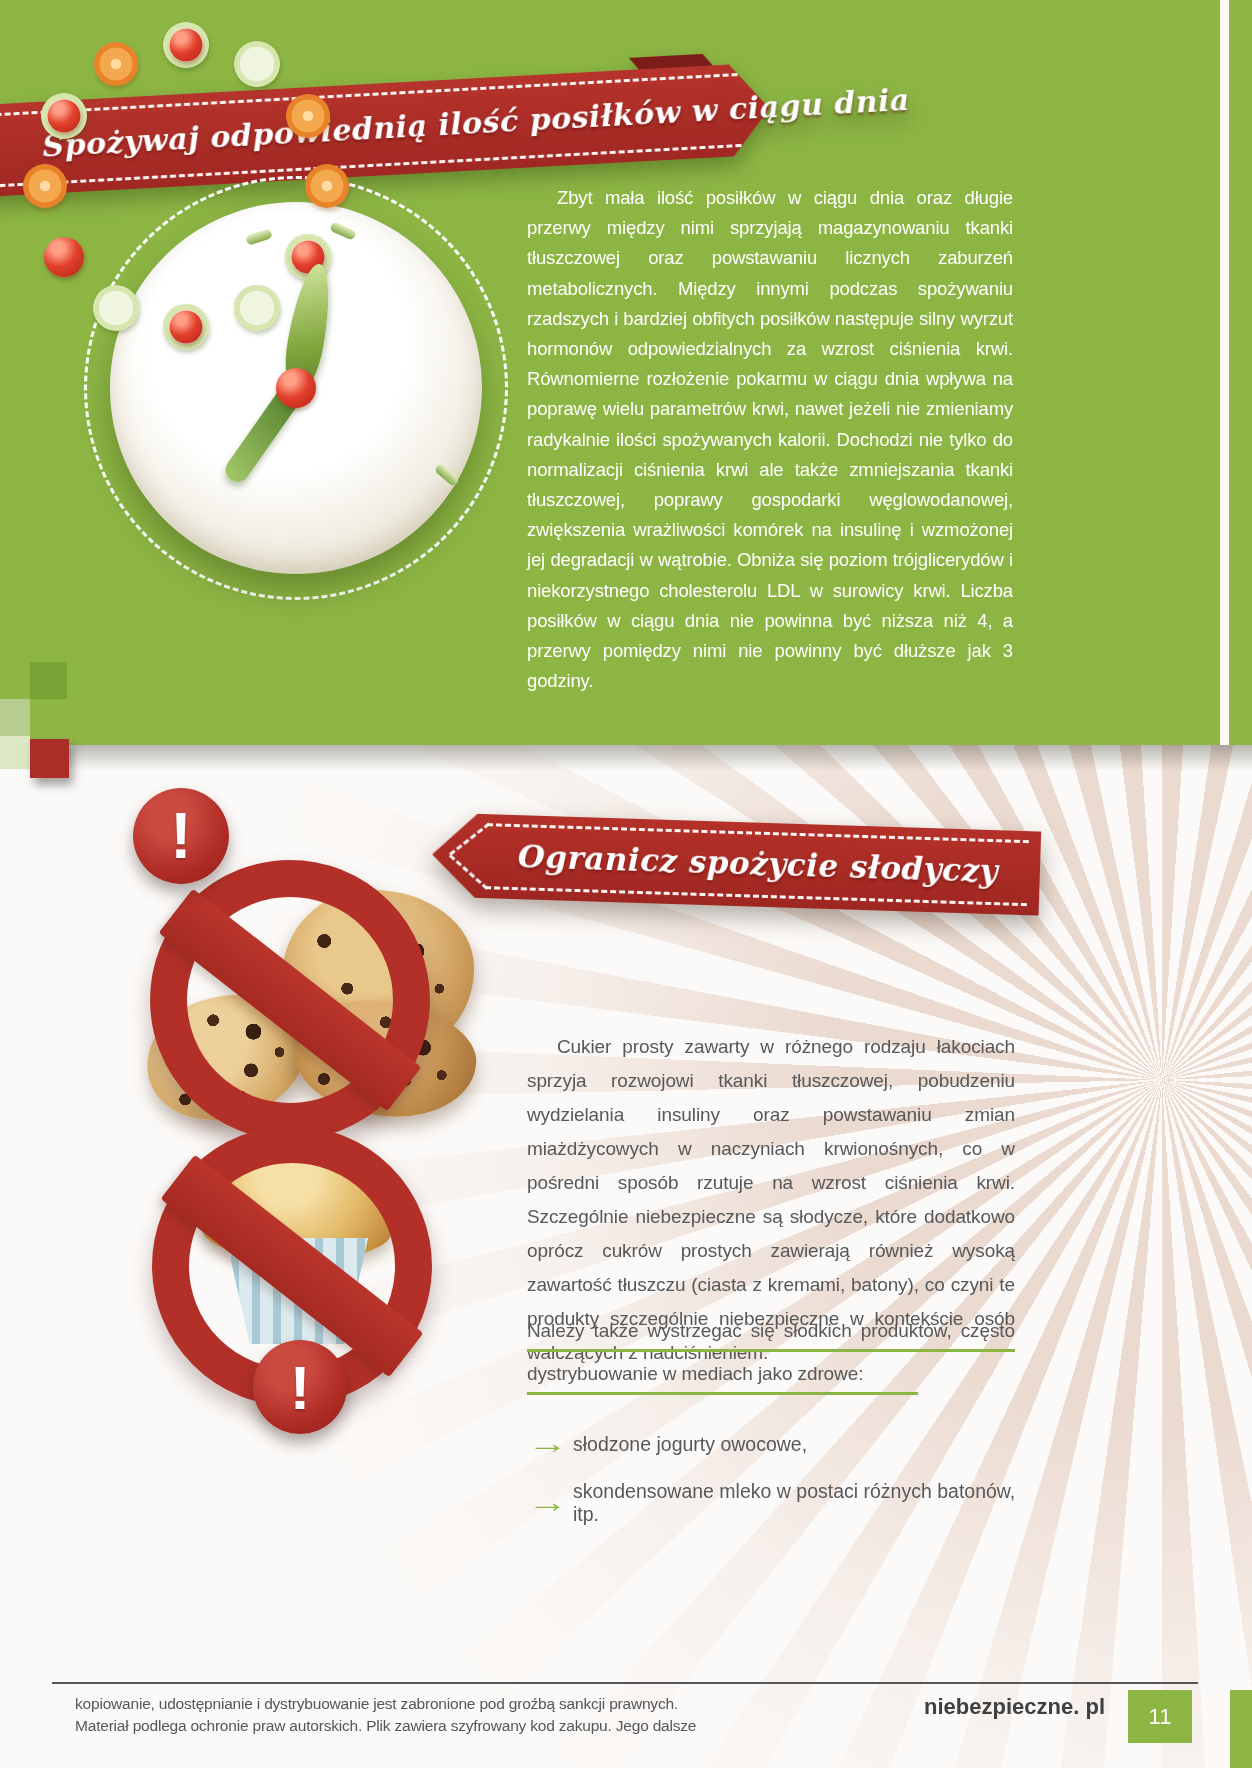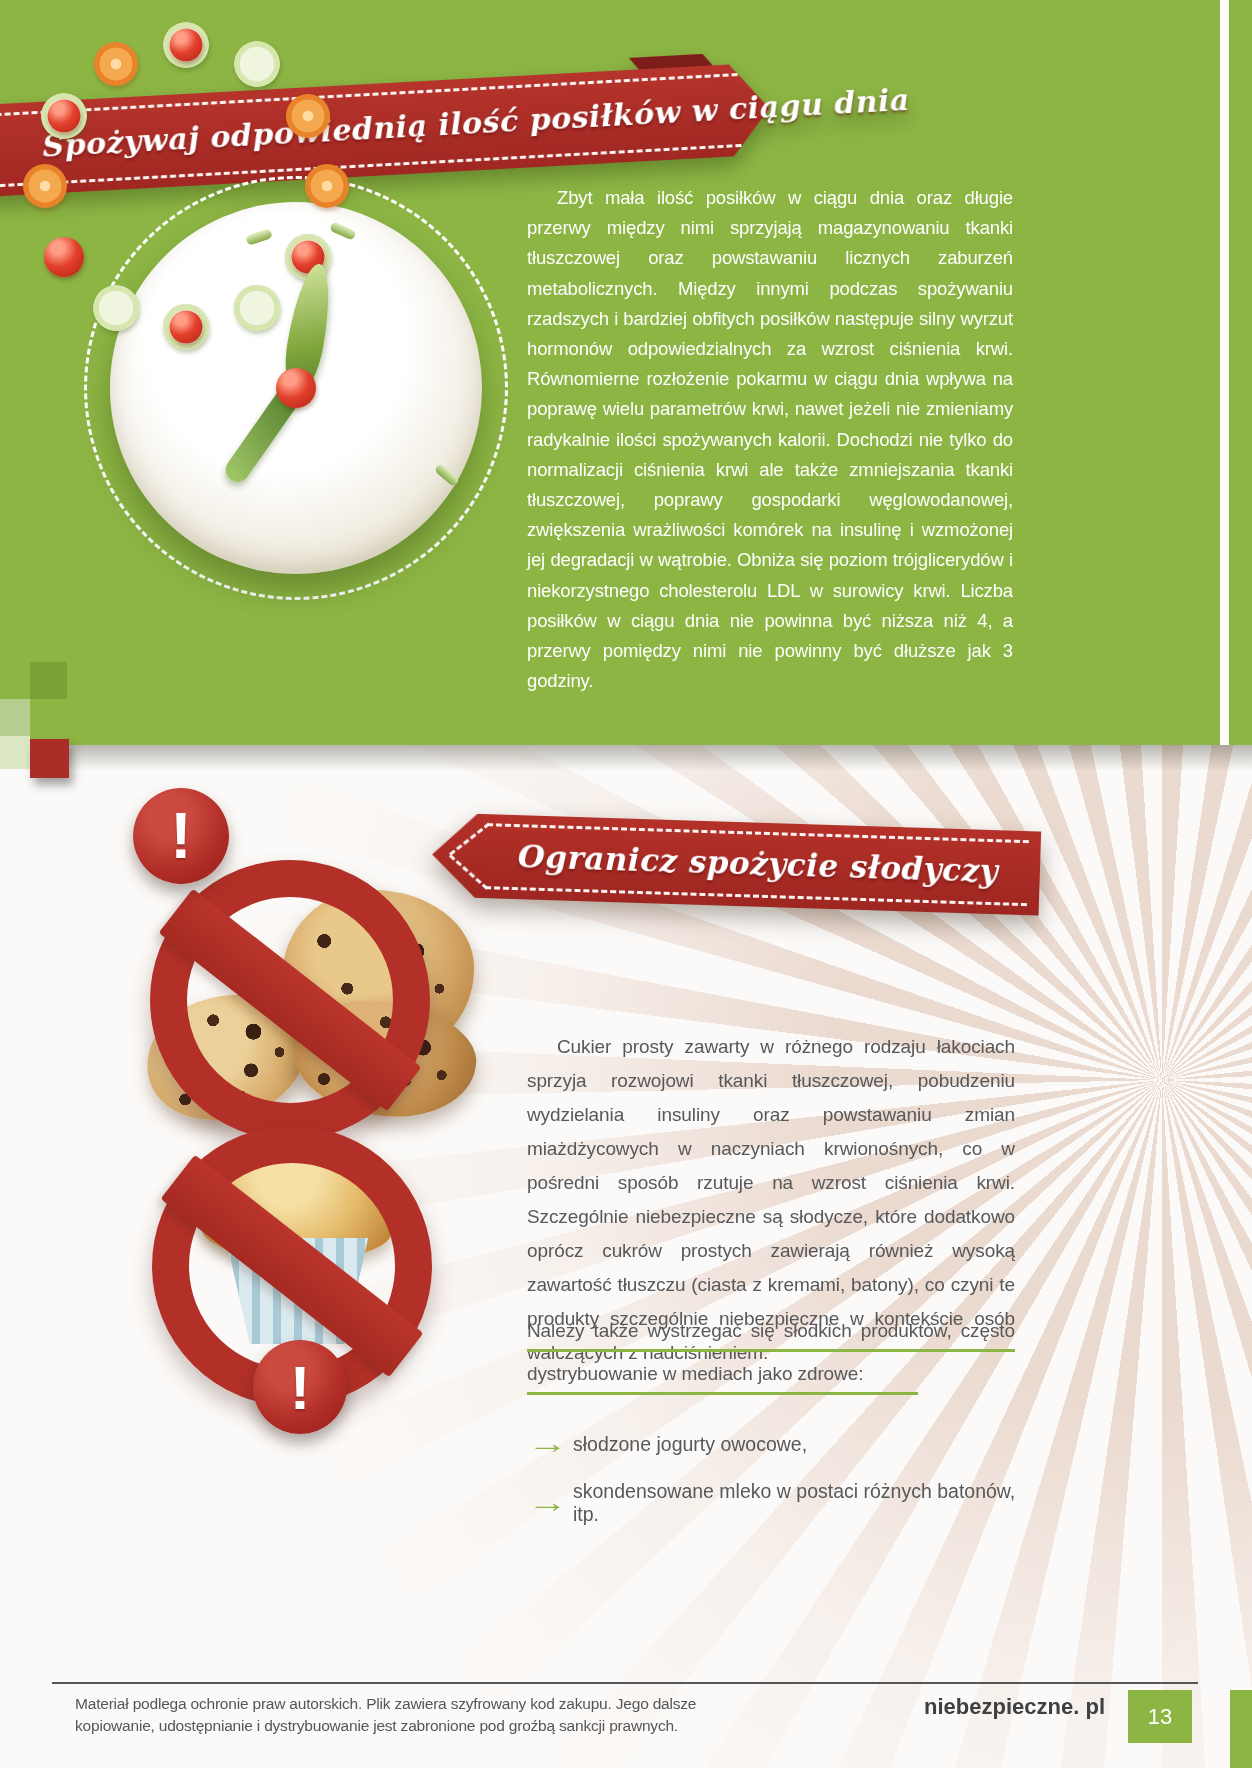--- a/index.html
+++ b/index.html
@@ -249,20 +249,20 @@
       <span>słodzone jogurty owocowe,</span>
     </div>
     <div class="bullet">
       <span class="arr">→</span>
       <span>skondensowane mleko w postaci różnych batonów, itp.</span>
     </div>
   </div>
 
   <div class="footer-line"></div>
   <div class="foot-text">
+    <div>kopiowanie, udostępnianie i dystrybuowanie jest zabronione pod groźbą sankcji prawnych.</div>
     <div>Materiał podlega ochronie praw autorskich. Plik zawiera szyfrowany kod zakupu. Jego dalsze</div>
-    <div>kopiowanie, udostępnianie i dystrybuowanie jest zabronione pod groźbą sankcji prawnych.</div>
   </div>
   <div class="brand">niebezpieczne. pl</div>
-  <div class="pagenum">13</div>
+  <div class="pagenum">11</div>
   <div class="corner"></div>
 
 </div>
 
 </body></html>

